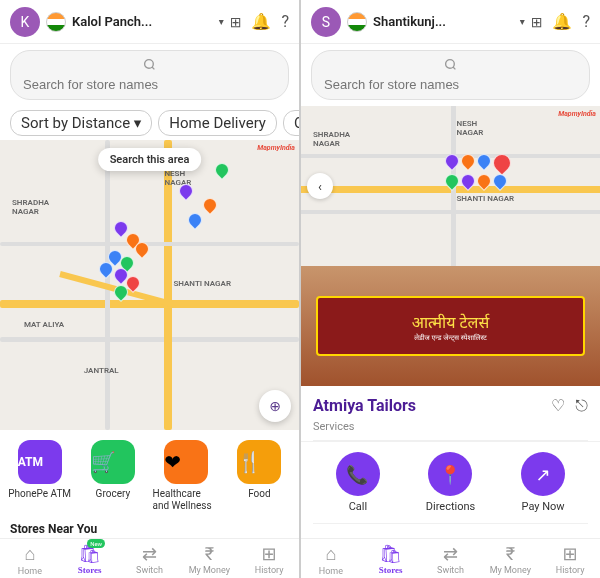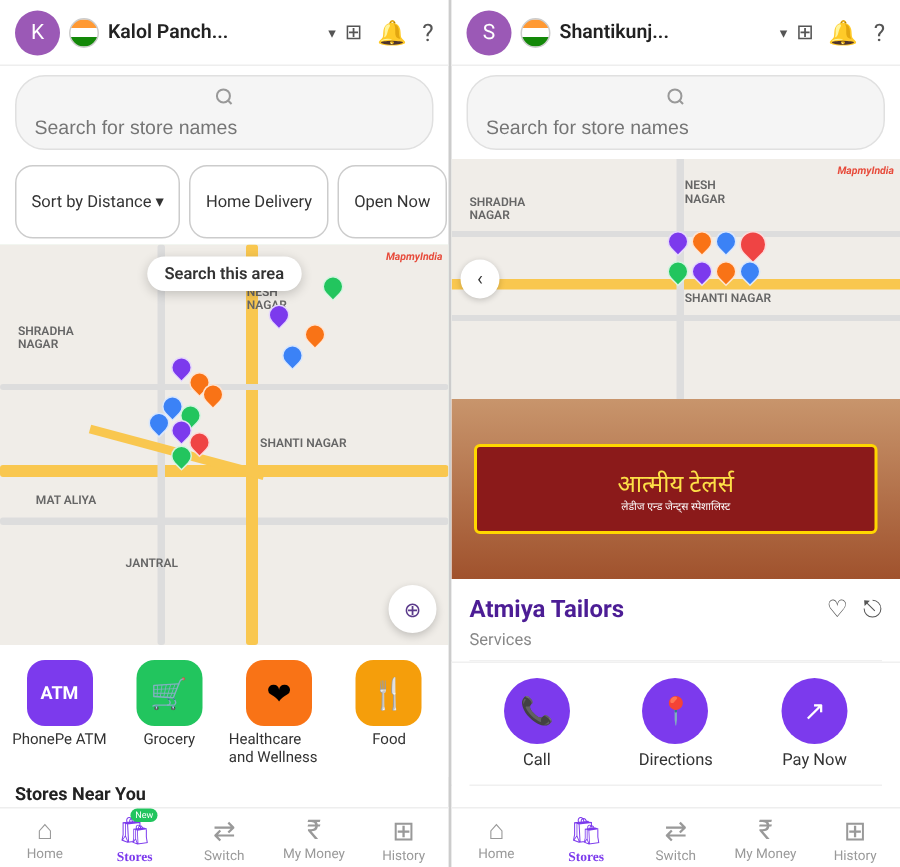--- a/index.html
+++ b/index.html
@@ -106,22 +106,22 @@
       gap: 6px;
       padding: 4px 10px;
       overflow-x: auto;
       scrollbar-width: none;
     }
     .filter-chips::-webkit-scrollbar { display: none; }
     .chip {
       background: #fff;
       border: 1px solid #ccc;
       border-radius: 12px;
-      padding: 17px 10px;
-      font-size: 11px;
+      padding: 3px 10px;
+      font-size: 15px;
       color: #333;
       white-space: nowrap;
       display: flex;
       align-items: center;
       gap: 3px;
     }
 
     
     .map-area {
       flex: 1;
@@ -229,21 +229,21 @@
       align-items: center;
       gap: 4px;
       flex: 1;
     }
     .cat-icon {
       width: 44px;
       height: 44px;
       border-radius: 12px;
       display: flex;
       align-items: center;
-      justify-content: center;
+      justify-content: flex-start;
       font-size: 20px;
     }
     .cat-label {
       font-size: 10px;
       color: #333;
       line-height: 1.2;
     }
     .cat-atm { background: #7c3aed; }
     .cat-grocery { background: #22c55e; }
     .cat-health { background: #f97316; }

